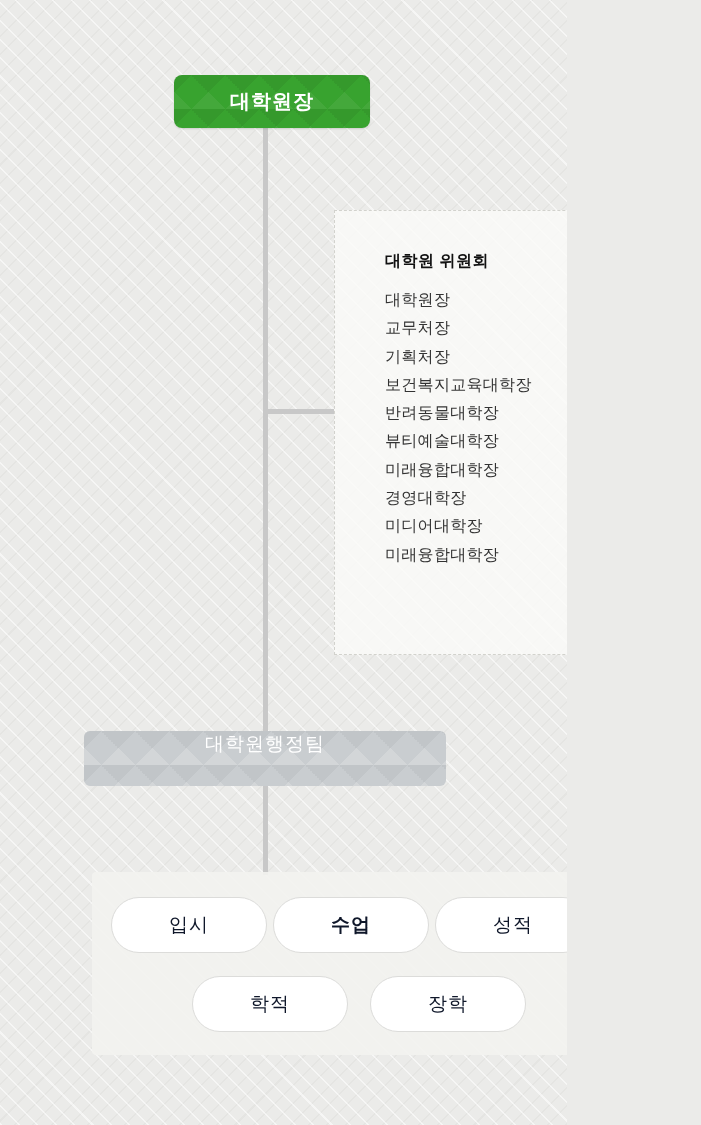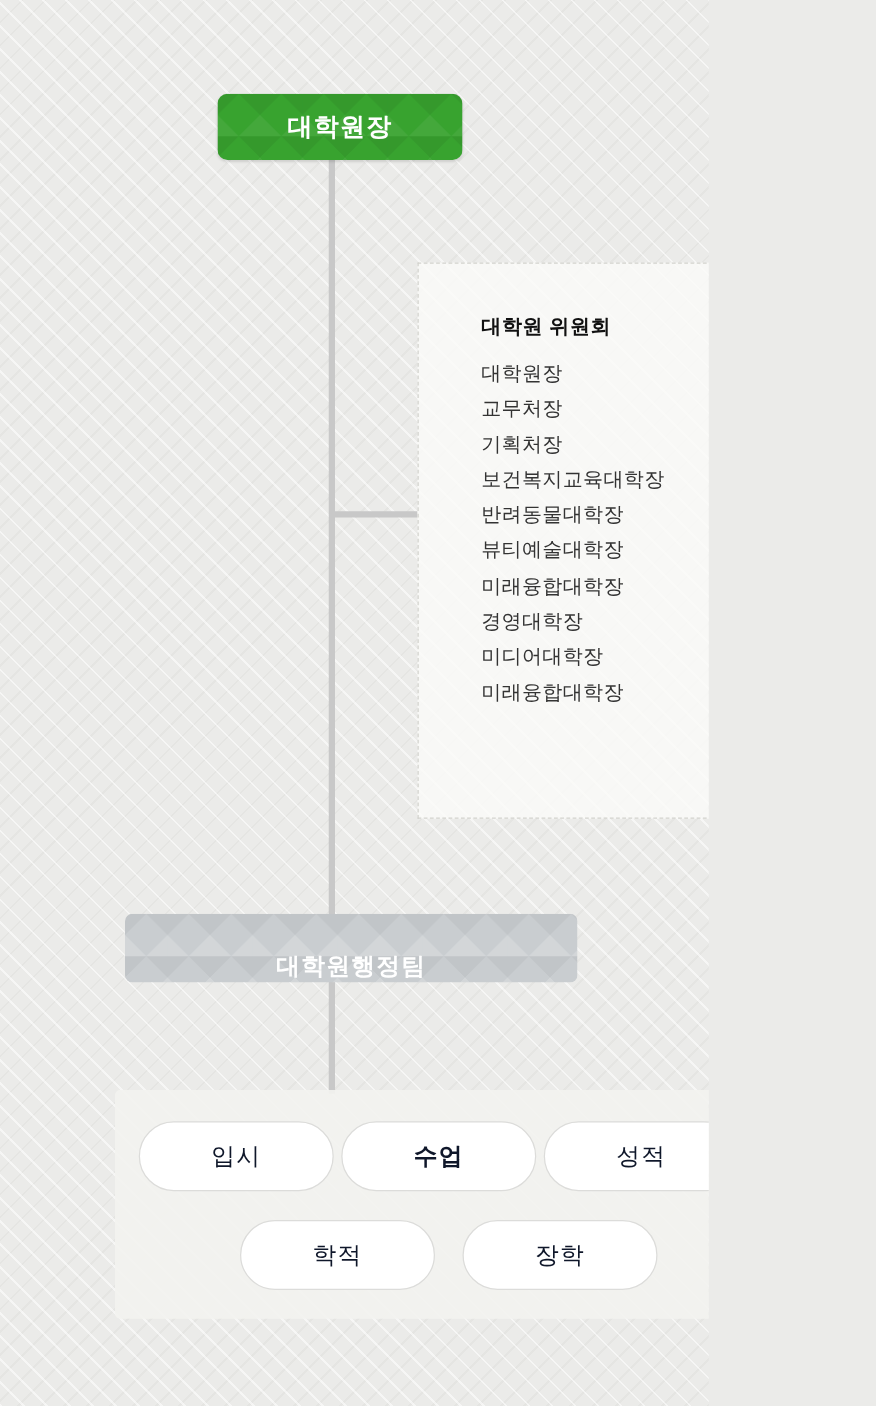--- a/index.html
+++ b/index.html
@@ -82,36 +82,36 @@
   .committee-list li {
     font-size: 16px;
     line-height: 28.3px;
     color: #333333;
     letter-spacing: 0.3px;
   }
 
   
   .admin-node {
     position: absolute;
-    left: 100px; top: 731px;
+    left: 84px; top: 731px;
     width: 362px; height: 55px;
     border-radius: 6px;
     background-color: #c9cdd0;
     background-image:
       linear-gradient(45deg,  rgba(255,255,255,0.18) 25%, transparent 25%),
       linear-gradient(-45deg, rgba(255,255,255,0.18) 25%, transparent 25%),
       linear-gradient(45deg,  transparent 75%, rgba(0,0,0,0.04) 75%),
       linear-gradient(-45deg, transparent 75%, rgba(0,0,0,0.04) 75%);
     background-size: 34px 34px;
     display: flex;
-    align-items: flex-end;
+    align-items: flex-start;
     justify-content: center;
     color: #ffffff;
     font-size: 19px;
-    font-weight: bold;
+    font-weight: normal;
     letter-spacing: 1px;
     z-index: 2;
   }
 
   
   .functions-panel {
     position: absolute;
     left: 92px; top: 872px;
     width: 518px; height: 183px;
     background: rgba(243,243,240,0.9);

